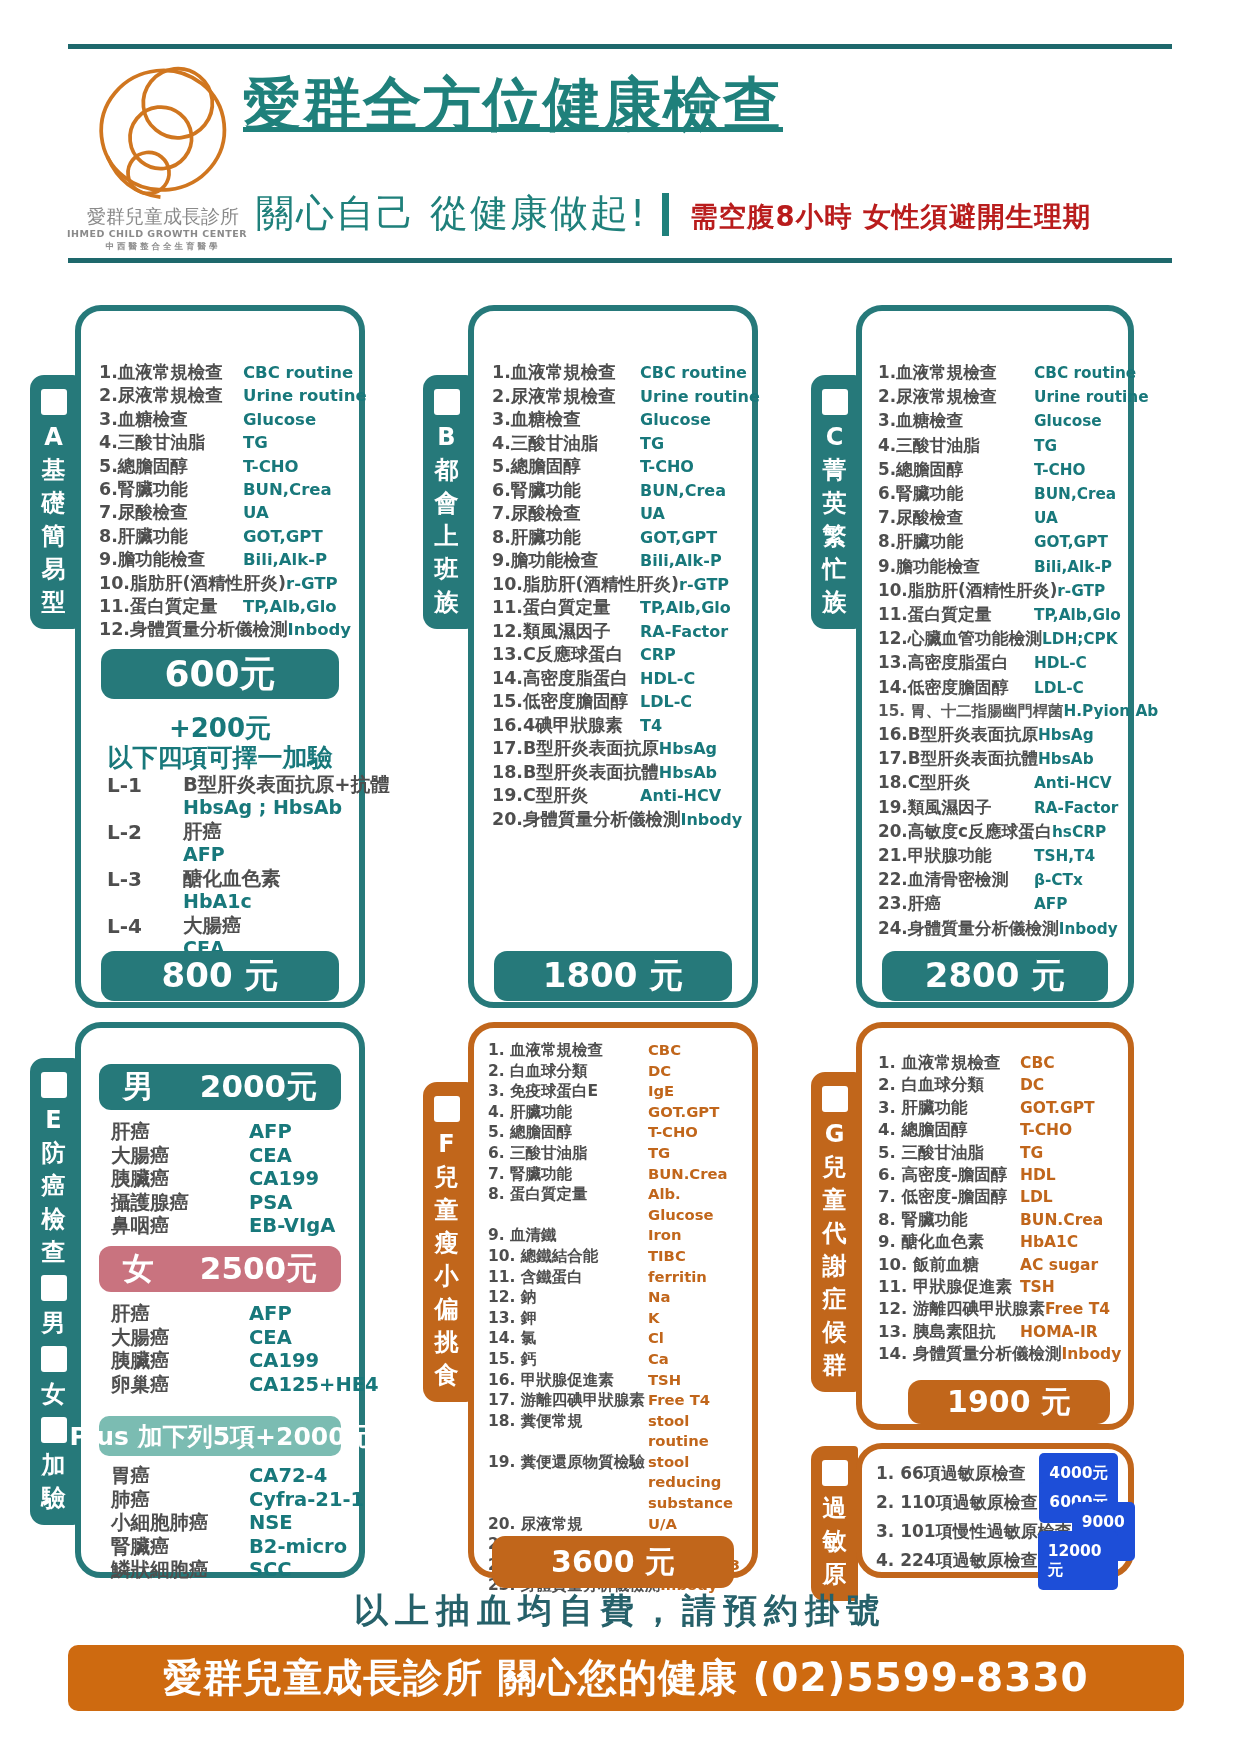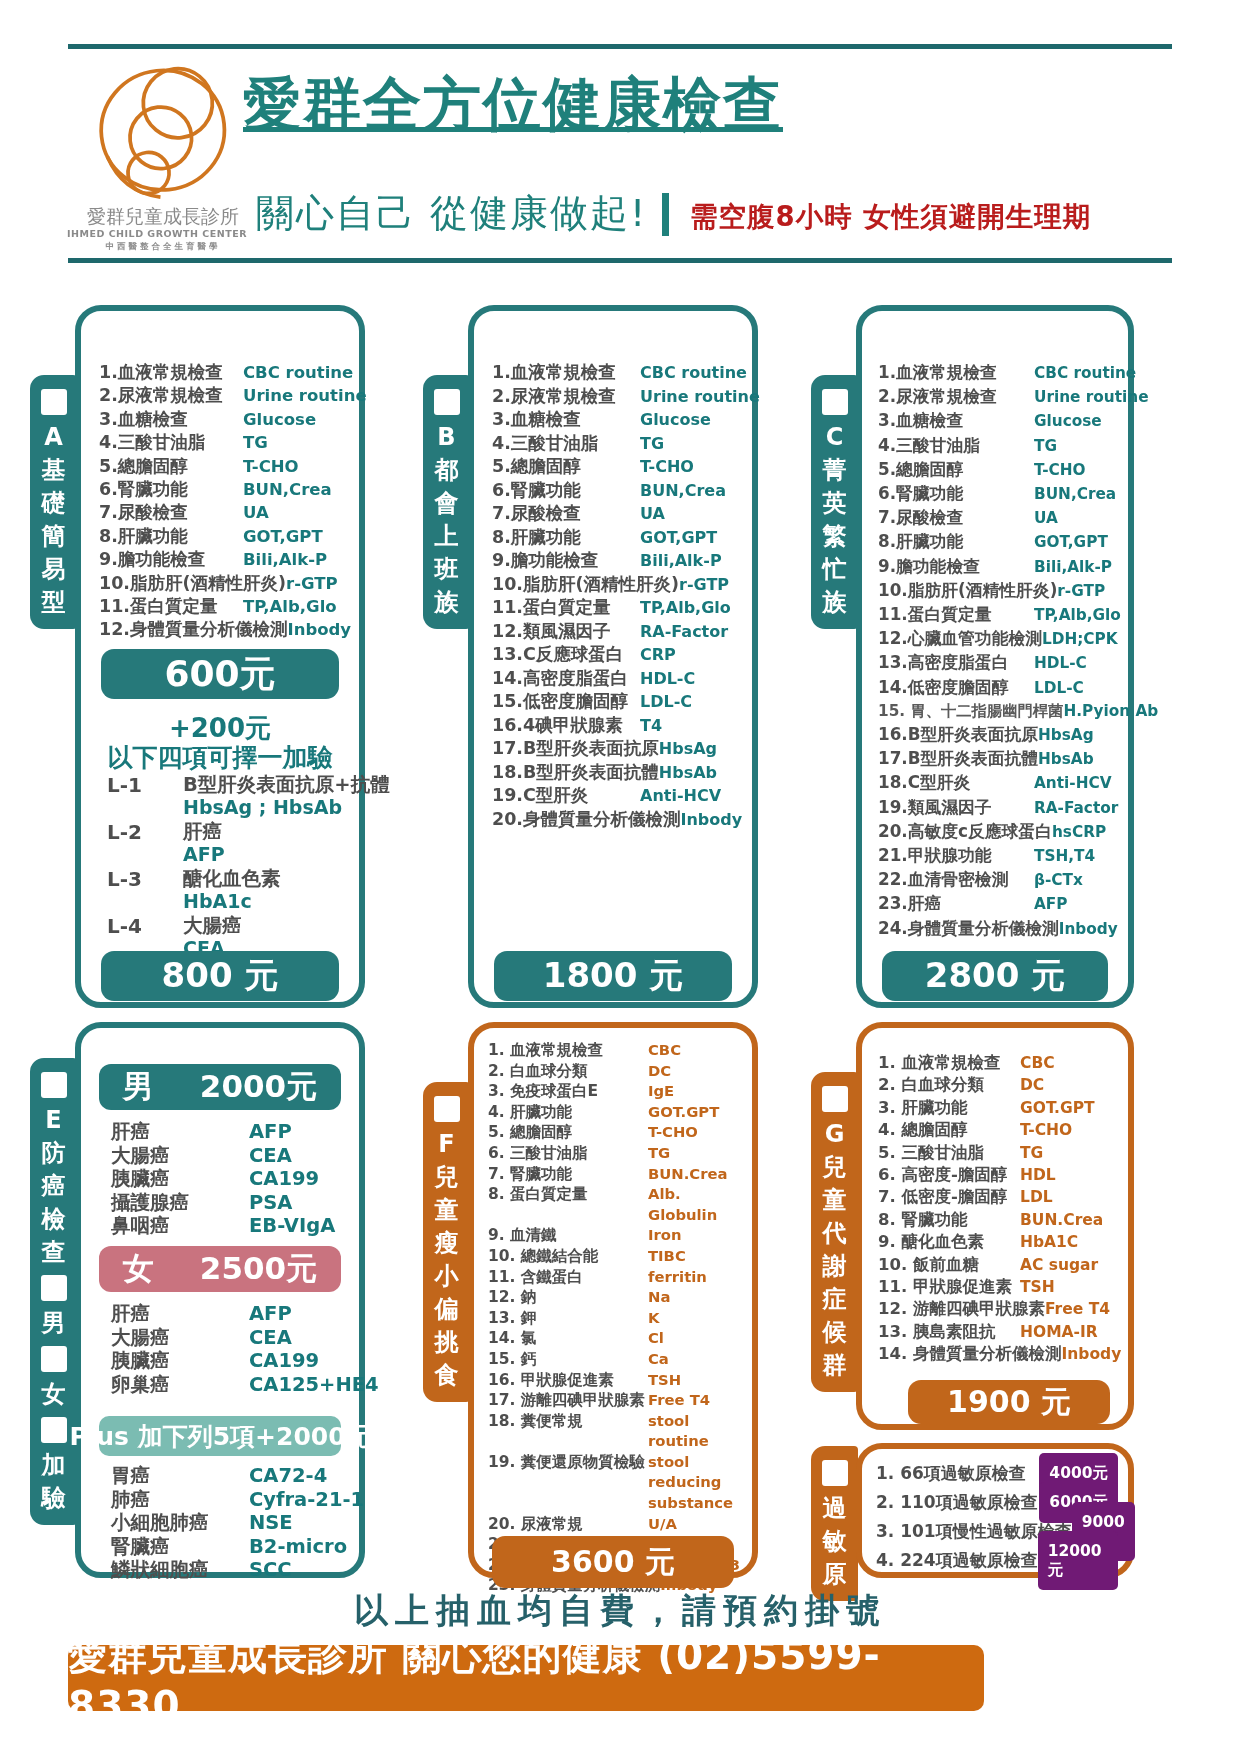--- a/index.html
+++ b/index.html
@@ -84,25 +84,25 @@
 
   
   #itemsG{left:16px;top:24px;right:4px;}
   #itemsG .row{grid-template-columns:1fr 104px;line-height:22.4px;}
   #itemsG .lbl{font-size:16.5px;} #itemsG .code{font-size:15.5px;color:#C1661B;}
 
   
   #allergyRows{position:absolute;left:14px;top:10px;right:10px;}
   .arow{display:flex;align-items:center;height:29px;}
   .albl2{font-size:17px;font-weight:600;color:#4E4E4E;white-space:nowrap;}
-  .badge{margin-left:auto;background:#701a75;color:#fff;font-weight:bold;font-size:15.5px;padding:11px 10px;border-radius:5px;line-height:1.2;}
+  .badge{margin-left:auto;background:#1d4ed8;color:#fff;font-weight:bold;font-size:15.5px;padding:11px 10px;border-radius:5px;line-height:1.2;}
 
   
   #bottom-note{position:absolute;left:0;right:0;top:1588px;text-align:center;font-size:34px;font-weight:bold;color:#26616A;letter-spacing:7px;}
-  #footer-bar{position:absolute;left:68px;top:1645px;width:916px;height:66px;background:#CE6A10;border-radius:10px;color:#fff;font-weight:bold;font-size:39px;display:flex;align-items:center;justify-content:center;letter-spacing:1px;}
+  #footer-bar{position:absolute;left:68px;top:1645px;width:1116px;height:66px;background:#CE6A10;border-radius:10px;color:#fff;font-weight:bold;font-size:39px;display:flex;align-items:center;justify-content:center;letter-spacing:1px;}
 </style>
 </head>
 <body>
 
 <div class="rule" id="rule-top"></div>
 <div class="rule" id="rule-2"></div>
 
 <div id="logo-wrap">
   <svg width="150" height="140" viewBox="0 0 160 150">
     <g fill="none" stroke="#D0761F" stroke-width="4" transform="rotate(-6 80 75)">
@@ -567,21 +567,21 @@
       <div class="row">
         <span class="lbl">6. 三酸甘油脂</span>
         <span class="code">TG</span>
       </div>
       <div class="row">
         <span class="lbl">7. 腎臟功能</span>
         <span class="code">BUN.Crea</span>
       </div>
       <div class="row">
         <span class="lbl">8. 蛋白質定量</span>
-        <span class="code">Alb. Globulin</span>
+        <span class="code">Alb. Glucose</span>
       </div>
       <div class="row">
         <span class="lbl">9. 血清鐵</span>
         <span class="code">Iron</span>
       </div>
       <div class="row">
         <span class="lbl">10. 總鐵結合能</span>
         <span class="code">TIBC</span>
       </div>
       <div class="row">

